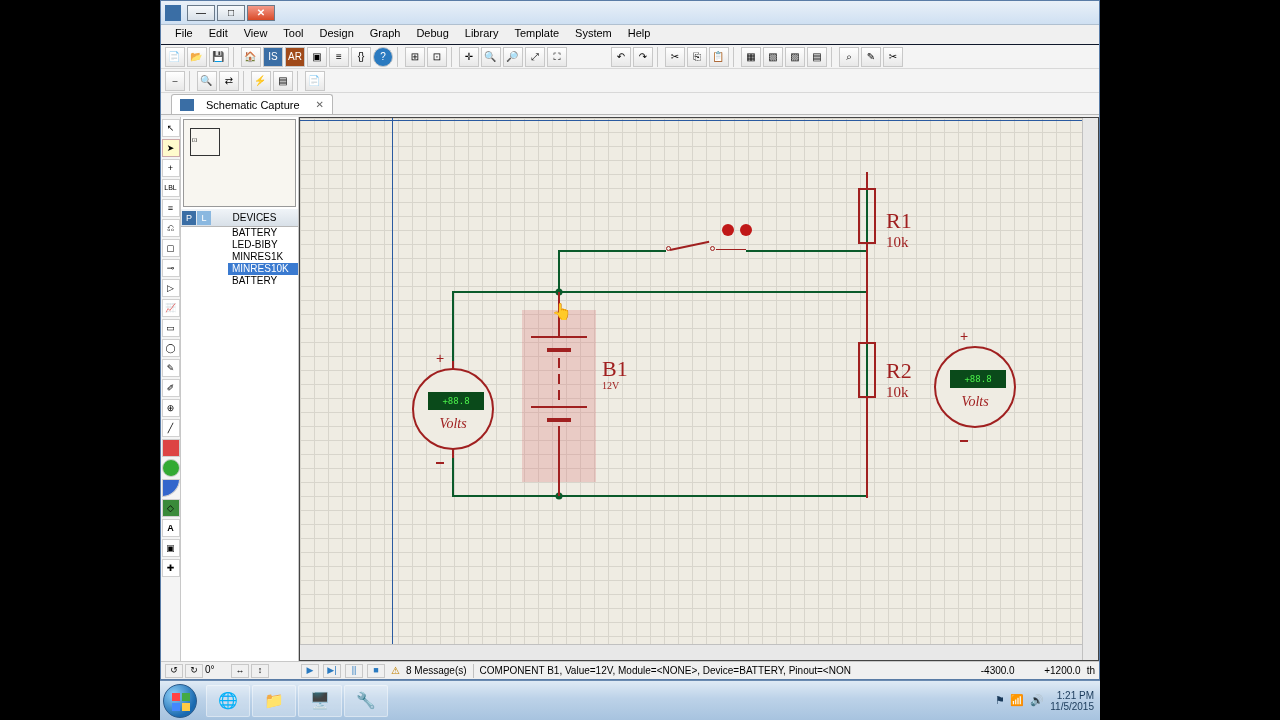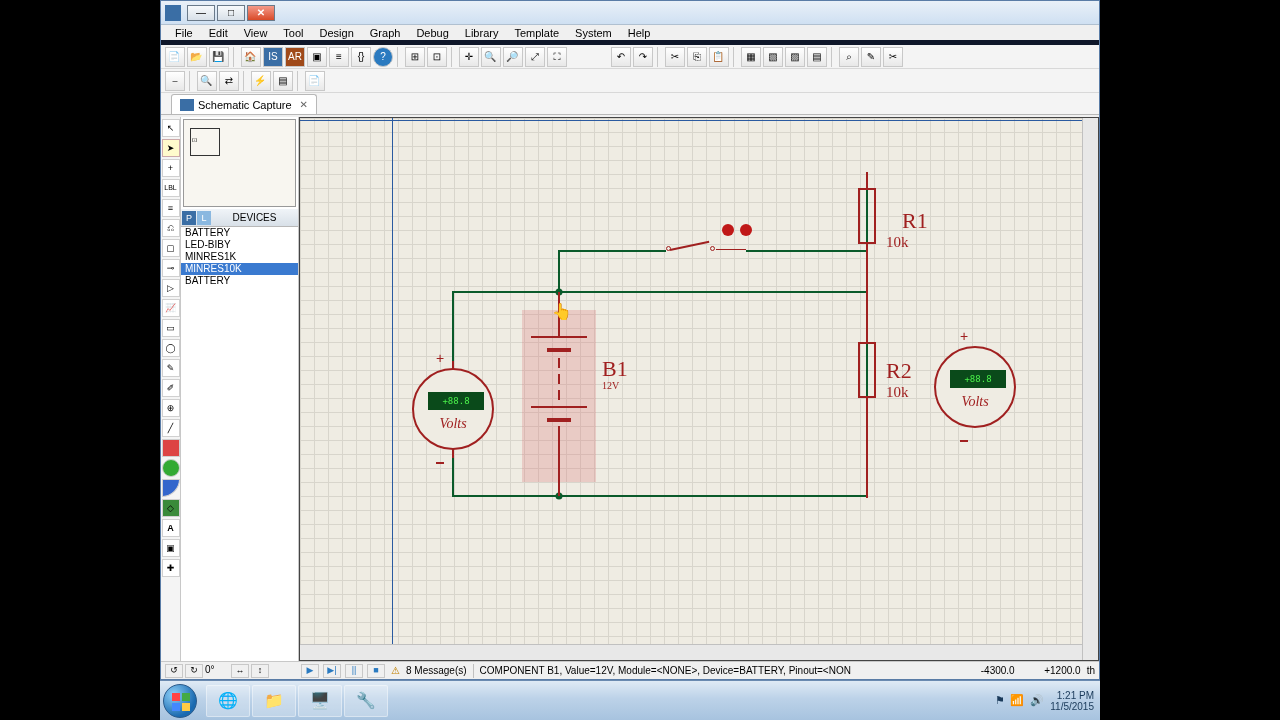--- a/index.html
+++ b/index.html
@@ -10,31 +10,31 @@
 
 
 .titlebar { height: 24px; background: linear-gradient(#e9f0f8,#cfe0f2); display: flex; align-items: center; padding: 0 4px; border-bottom: 1px solid #b0c0d0; }
 .titlebar .ticon { width: 16px; height: 16px; background: #3a6ea5; margin-right: 6px; }
 .titlebar .title { font-size: 11px; color: #000; flex: 1; }
 .winbtns { display: flex; gap: 2px; }
 .winbtn { width: 28px; height: 16px; border: 1px solid #6a7a8a; background: linear-gradient(#f8fafc,#d8e0e8); font-size: 10px; text-align: center; line-height: 14px; }
 .winbtn.close { background: linear-gradient(#f49a8a,#d94a28); color: #fff; font-weight: bold; }
 
 
-.menubar { height: 20px; background: #f0f0f0; display: flex; padding: 0 6px; border-bottom: 5px solid #0f172a; }
+.menubar { height: 20px; background: #f0f0f0; display: flex; padding: 0 6px; border-bottom: 1px solid #0f172a; }
 .menuitem { font-size: 11px; padding: 2px 8px; color: #000; }
 
 
 .toolbar { height: 24px; background: #f4f4f4; border-bottom: 1px solid #d8d8d8; display: flex; align-items: center; padding: 0 4px; gap: 2px; }
 .tbtn { width: 20px; height: 20px; border: 1px solid #c8c8c8; background: linear-gradient(#fff,#e8e8e8); display: flex; align-items: center; justify-content: center; font-size: 10px; }
 .tsep { width: 4px; height: 20px; border-left: 1px solid #c8c8c8; margin: 0 2px; }
 
 
 .tabbar { height: 22px; background: #f4f4f4; display: flex; align-items: flex-end; padding-left: 10px; border-bottom: 1px solid #b8b8b8; }
-.tab { height: 20px; background: #fff; border: 1px solid #b8b8b8; border-bottom: none; border-radius: 3px 3px 0 0; padding: 2px 8px; font-size: 11px; display: flex; align-items: center; gap: 4px; }
+.tab { height: 20px; background: #fff; border: 1px solid #b8b8b8; border-bottom: none; border-radius: 3px 3px 0 0; padding: 2px 8px; font-size: 11px; display: flex; align-items: center; gap: 12px; }
 .tab .ticon2 { width: 14px; height: 12px; background: #3a6ea5; }
 .tabx { font-size: 10px; color: #666; margin-left: 4px; }
 
 
 .workspace { position: absolute; top: 116px; bottom: 18px; left: 0; right: 0; display: flex; background: #eee; }
 .leftbar { width: 20px; background: #f4f4f4; border-right: 1px solid #c8c8c8; display: flex; flex-direction: column; gap: 2px; padding-top: 2px; }
 .lbtn { width: 18px; height: 18px; margin: 0 auto; border: 1px solid #d0d0d0; background: #fff; font-size: 9px; text-align: center; line-height: 16px; }
 .lbtn.sel { background: #fffbcc; border-color: #caa; }
 .lbtn.r { background: #d44; }
 .lbtn.g { background: #3a3; }
@@ -42,21 +42,21 @@
 
 .sidepanel { width: 118px; background: #fff; border-right: 1px solid #c8c8c8; display: flex; flex-direction: column; }
 .minimap { height: 88px; border: 1px solid #999; margin: 2px; background: #f8f6f0; position: relative; }
 .minimap .mv { position: absolute; left: 6px; top: 8px; width: 30px; height: 28px; border: 1px solid #333; }
 .mmcomp { position: absolute; font-size: 6px; }
 .devhead { height: 18px; background: linear-gradient(#f0f4f8,#d8e0e8); display: flex; align-items: center; font-size: 10px; border-bottom: 1px solid #b8b8b8; }
 .devhead .p { width: 14px; height: 14px; background: #3a6ea5; color: #fff; text-align: center; margin: 0 1px; font-size: 9px; line-height: 14px; }
 .devhead .l { width: 14px; height: 14px; background: #8ab8e0; color: #fff; text-align: center; font-size: 9px; line-height: 14px; }
 .devhead .t { flex: 1; text-align: center; }
 .devlist { flex: 1; font-size: 10px; overflow: hidden; }
-.devitem { padding: 0 4px; height: 12px; line-height: 12px; white-space: nowrap; }
+.devitem { padding: 0 4px; height: 12px; line-height: 12px; white-space: nowrap; margin-left: 47px; }
 .devitem.sel { background: #3a7ad0; color: #fff; }
 
 .canvas { flex: 1; position: relative; background: #efece3; overflow: hidden; border: 1px solid #444; margin: 0; }
 .grid { position: absolute; inset: 0; background-image:
   linear-gradient(#d8d5cc 1px, transparent 1px),
   linear-gradient(90deg,#d8d5cc 1px, transparent 1px);
   background-size: 14px 14px; }
 .origin-v { position: absolute; top: 0; bottom: 0; left: 92px; width: 1px; background: #2a5aa0; }
 .origin-h { position: absolute; left: 0; right: 0; top: 2px; height: 1px; background: #2a5aa0; }
 .sbar-v { position: absolute; top: 0; bottom: 0; right: 0; width: 16px; background: #e8e8e8; border-left: 1px solid #c0c0c0; }
@@ -299,21 +299,21 @@
         <div class="sw-lead" style="left:50px;top:11px;width:30px"></div>
         <div class="sw-led" style="left:56px;top:-14px"></div>
         <div class="sw-led" style="left:74px;top:-14px"></div>
       </div>
 
       <div style="position:absolute;left:558px;top:70px">
         <div class="res-lead" style="top:-16px;height:16px;left:9px"></div>
         <div class="resistor"></div>
         <div class="res-lead" style="top:56px;height:30px;left:9px"></div>
       </div>
-      <div class="comp-label" style="left:602px;top:90px;font-size:22px">R1</div>
+      <div class="comp-label" style="left:586px;top:90px;font-size:22px">R1</div>
       <div class="comp-label" style="left:586px;top:116px;font-size:15px">10k</div>
 
       <div style="position:absolute;left:558px;top:224px">
         <div class="res-lead" style="top:-70px;height:70px;left:9px"></div>
         <div class="resistor"></div>
         <div class="res-lead" style="top:56px;height:100px;left:9px"></div>
       </div>
       <div class="comp-label" style="left:586px;top:240px;font-size:22px">R2</div>
       <div class="comp-label" style="left:586px;top:266px;font-size:15px">10k</div>
 

